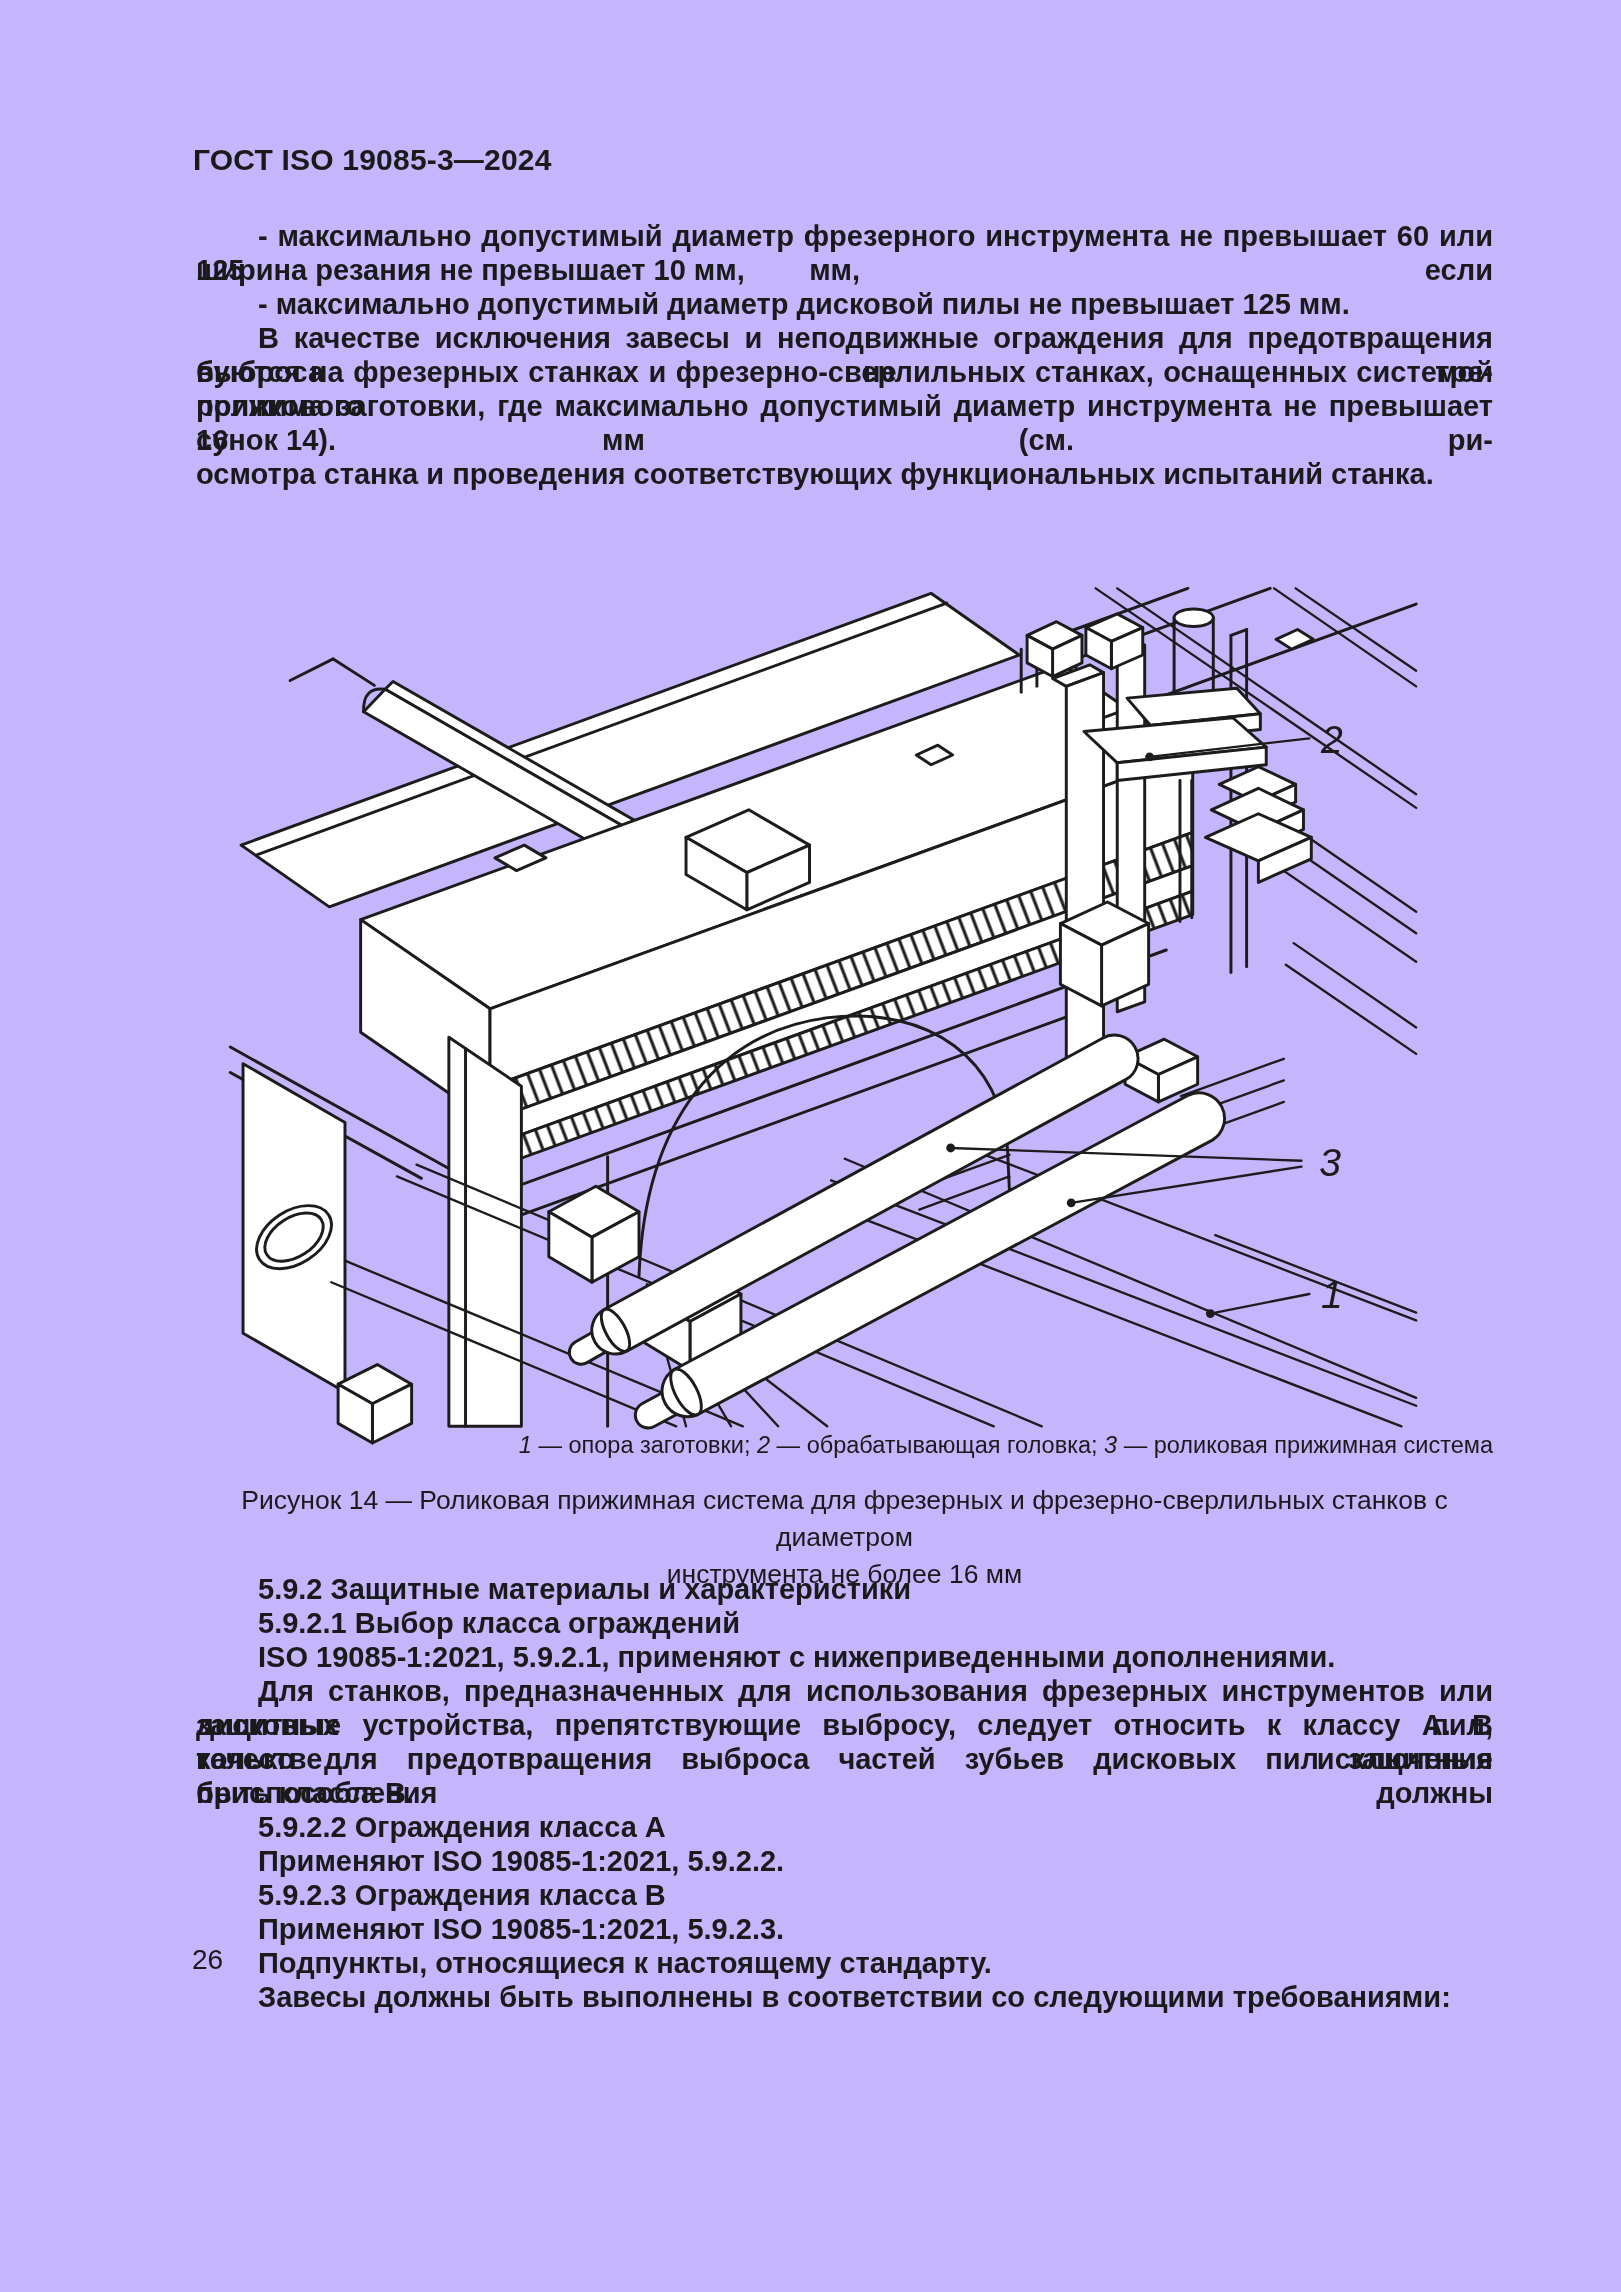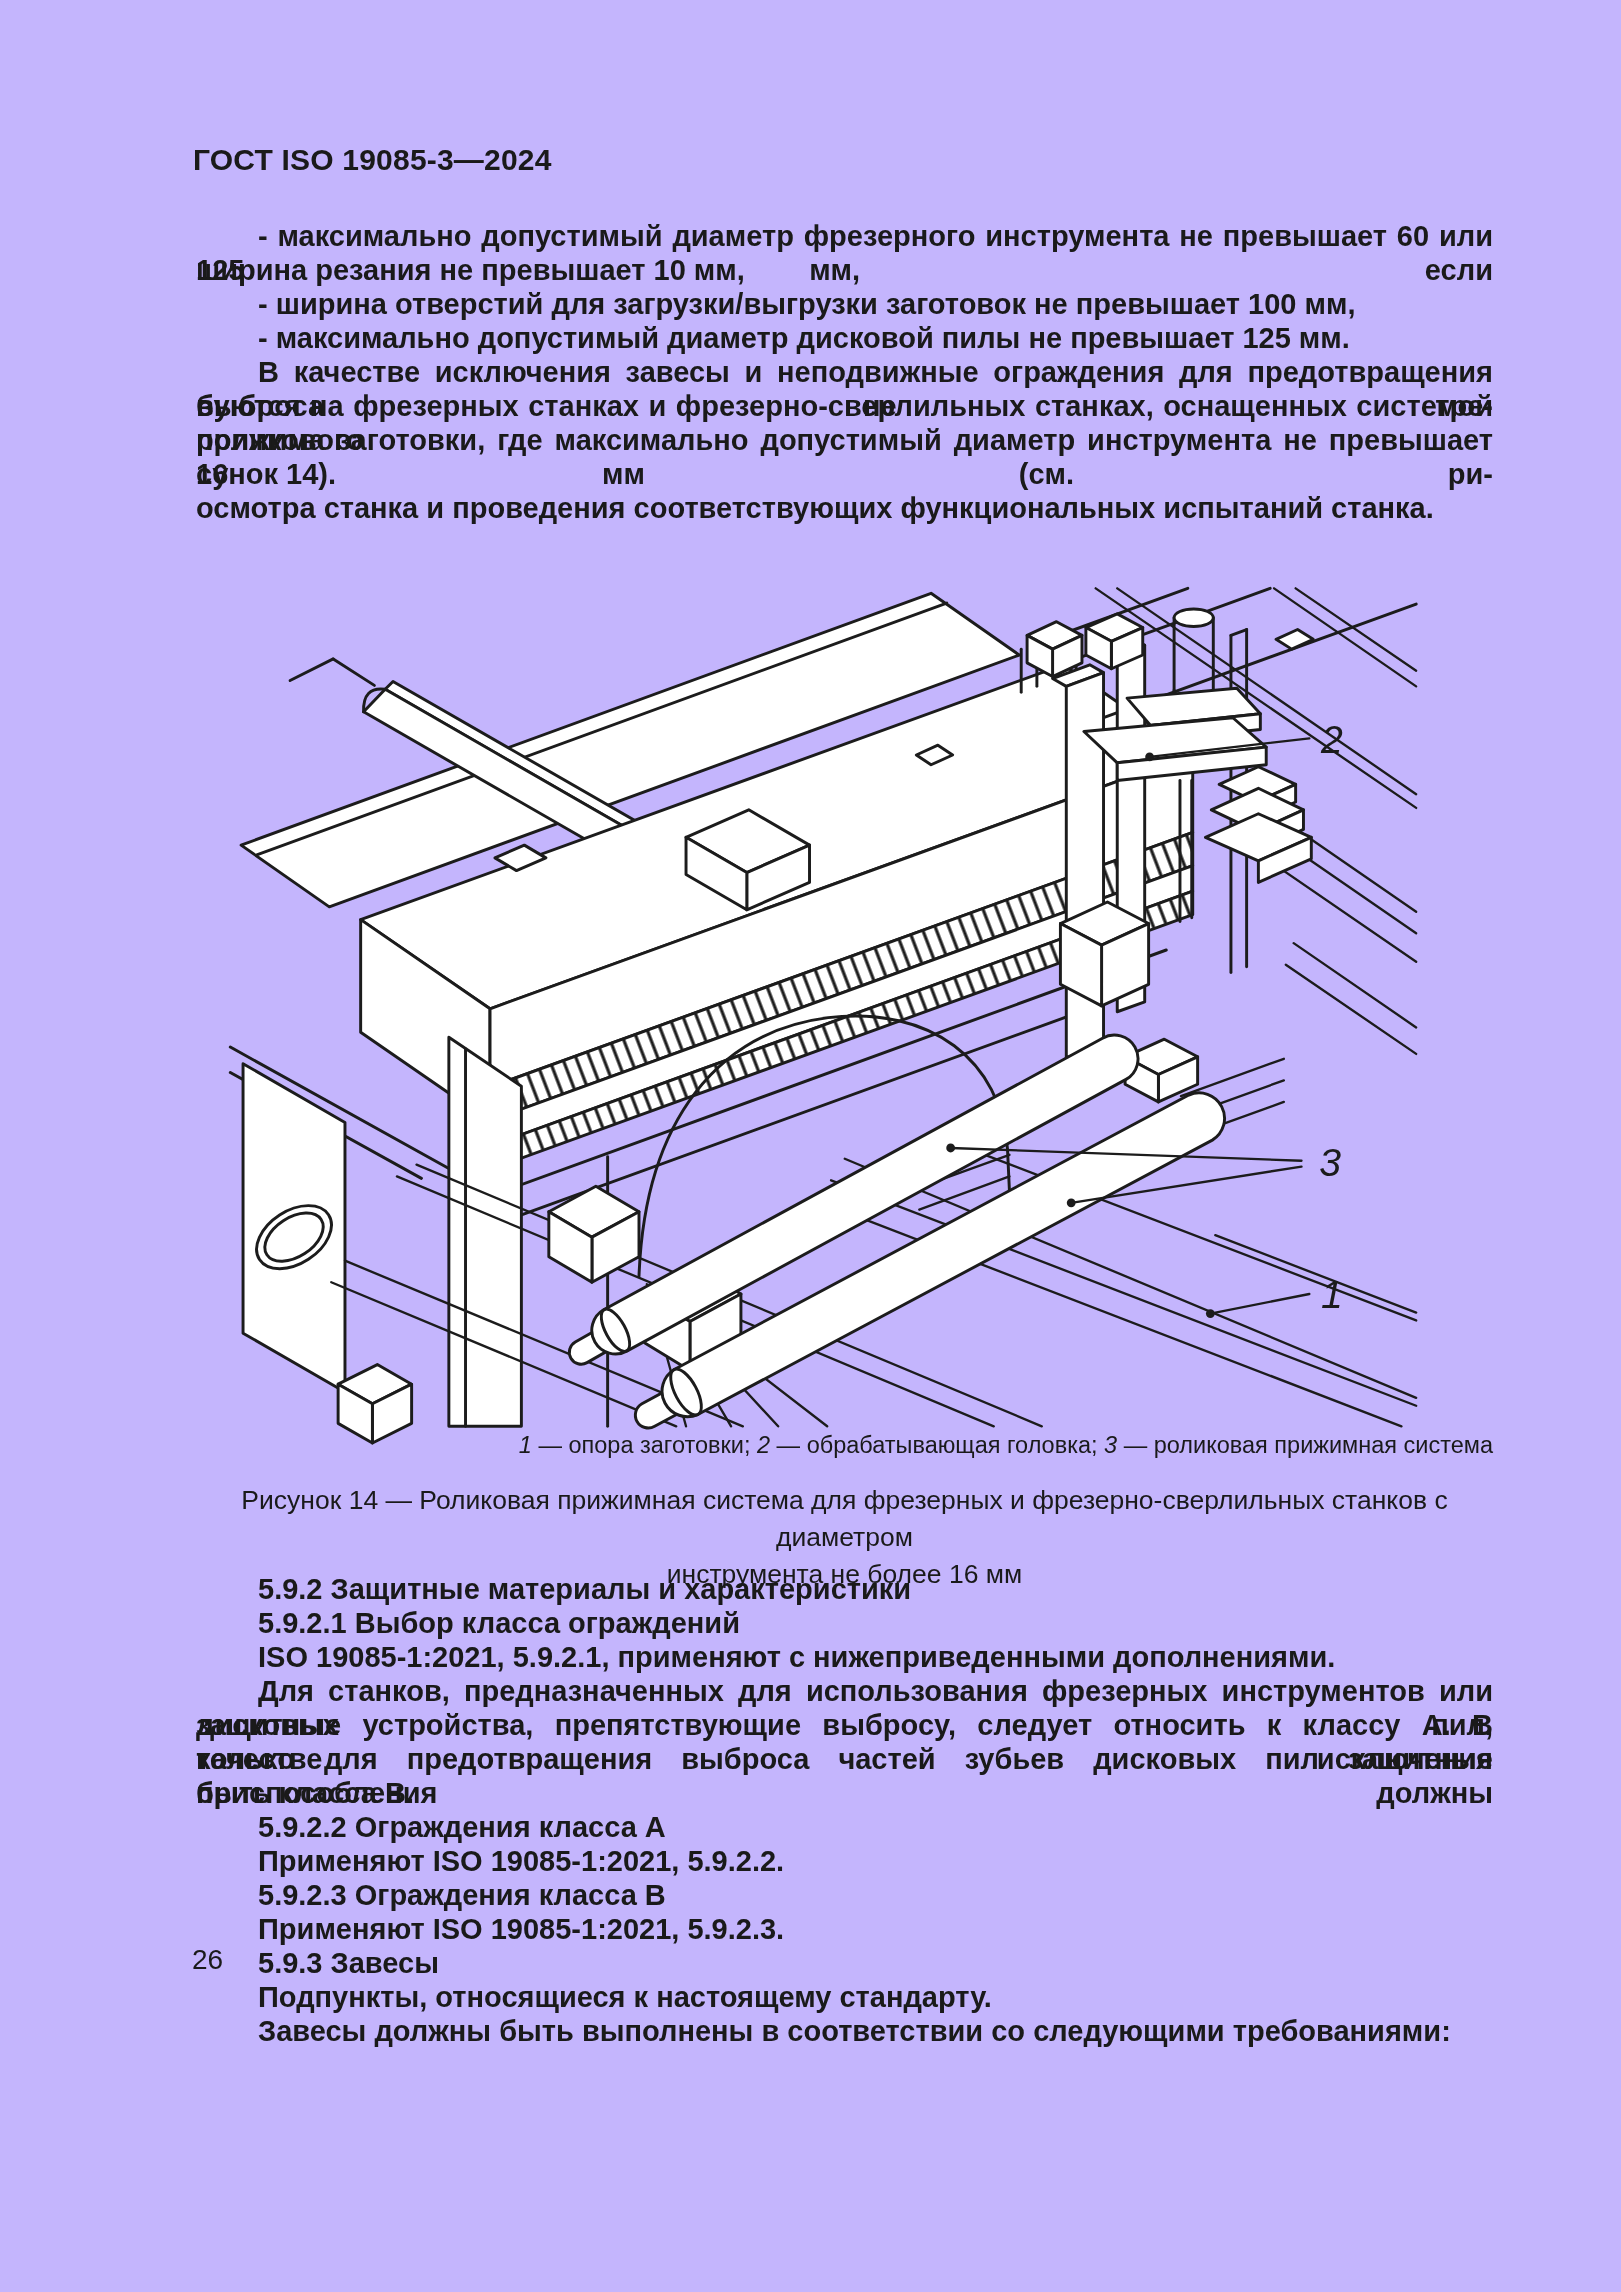--- a/index.html
+++ b/index.html
@@ -29,21 +29,20 @@
 </head>
 <body>
 
 <div id="page">
 
   <div id="running-header" class="abs">ГОСТ ISO 19085-3—2024</div>
 
   <div id="intro-block" class="abs textblock">
     <div class="tl j ind">- максимально допустимый диаметр фрезерного инструмента не превышает 60 или 125 мм, если</div>
     <div class="tl">ширина резания не превышает 10 мм,</div>
-    <div class="tl ind">- ширина отверстий для загрузки/выгрузки заготовок не превышает 100 мм,</div>
     <div class="tl ind">- максимально допустимый диаметр дисковой пилы не превышает 125 мм.</div>
     <div class="tl j ind">В качестве исключения завесы и неподвижные ограждения для предотвращения выброса не тре-</div>
     <div class="tl j">буются на фрезерных станках и фрезерно-сверлильных станках, оснащенных системой роликового</div>
     <div class="tl j">прижима заготовки, где максимально допустимый диаметр инструмента не превышает 16 мм (см. ри-</div>
     <div class="tl">сунок 14).</div>
     <div class="tl">осмотра станка и проведения соответствующих функциональных испытаний станка.</div>
   </div>
 
   <div id="figure-wrap" class="abs">
   <svg width="1621" height="2293" viewBox="0 0 1654 2339">
@@ -237,21 +236,20 @@
     <div class="tl ind">5.9.2.1  Выбор класса ограждений</div>
     <div class="tl ind">ISO 19085-1:2021, 5.9.2.1, применяют с нижеприведенными дополнениями.</div>
     <div class="tl j ind">Для станков, предназначенных для использования фрезерных инструментов или дисковых пил,</div>
     <div class="tl j">защитные устройства, препятствующие выбросу, следует относить к классу А. В качестве исключения</div>
     <div class="tl j">только для предотвращения выброса частей зубьев дисковых пил защитные приспособления должны</div>
     <div class="tl">быть класса В.</div>
     <div class="tl ind">5.9.2.2  Ограждения класса А</div>
     <div class="tl ind">Применяют ISO 19085-1:2021, 5.9.2.2.</div>
     <div class="tl ind">5.9.2.3  Ограждения класса В</div>
     <div class="tl ind">Применяют ISO 19085-1:2021, 5.9.2.3.</div>
-    <div class="tl ind b">5.9.3  Завесы</div>
     <div class="tl ind">Подпункты, относящиеся к настоящему стандарту.</div>
     <div class="tl ind">Завесы должны быть выполнены в соответствии со следующими требованиями:</div>
   </div>
 
   <div id="page-num" class="abs">26</div>
 
 </div>
 
 
 </body></html>

